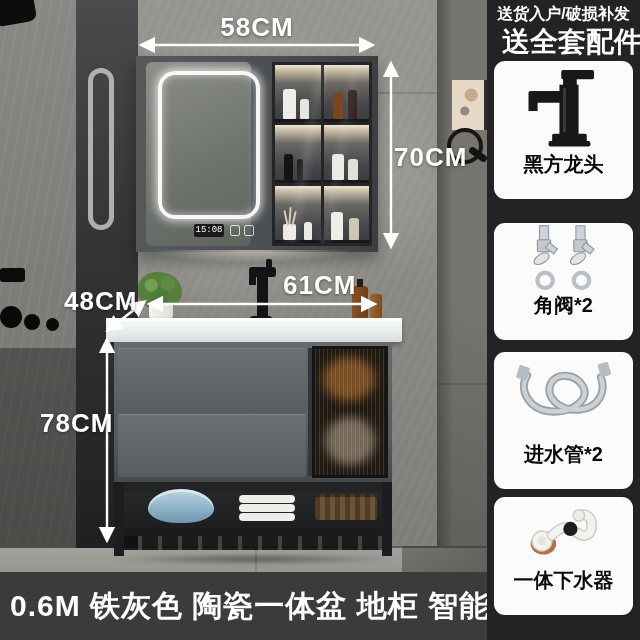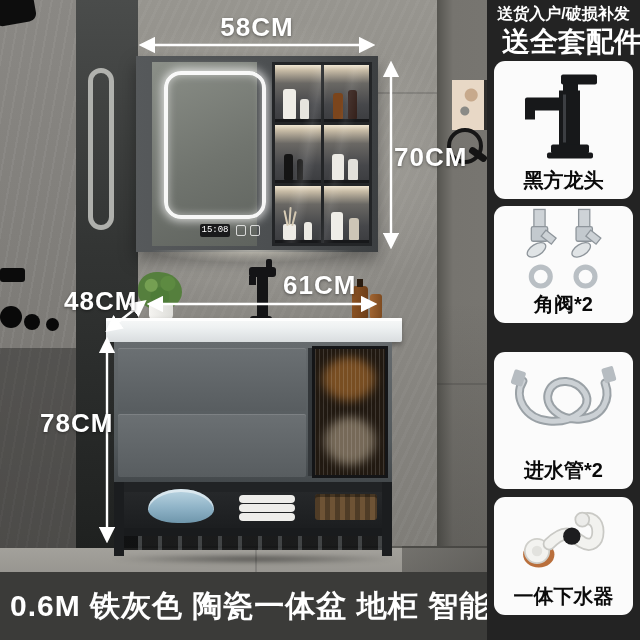--- a/index.html
+++ b/index.html
@@ -53,22 +53,22 @@
     border-right:4px solid #2e2d2b; }
   .towel-ring { position:absolute; left:447px; top:128px; width:36px; height:36px;
     border:4px solid #161616; border-radius:50%; }
   .ring-hook { position:absolute; left:468px; top:151px; width:20px; height:7px;
     background:#141414; border-radius:3px; transform:rotate(35deg); }
 
   
   .mcab { position:absolute; left:136px; top:56px; width:242px; height:196px;
     background:linear-gradient(90deg,#56595b 0,#4c4f51 55%,#3c3f41 100%);
     box-shadow:0 8px 16px rgba(0,0,0,.35); }
-  .mirror { position:absolute; left:16px; top:6px; width:105px; height:184px;
-    background:linear-gradient(155deg,#8b8f88 0,#70746e 55%,#5f635e 100%); }
+  .mirror { position:absolute; left:10px; top:6px; width:105px; height:184px;
+    background:linear-gradient(155deg,#8b8f88 0,#70746e 55%,#5f635e 100%);border-radius:6px; }
   .led { position:absolute; left:12px; top:9px; width:102px; height:148px;
     border:4px solid rgba(255,255,255,.95); border-radius:17px;
     box-shadow:0 0 10px 2px rgba(255,255,255,.75), inset 0 0 9px rgba(255,255,255,.55); }
   .mclock { position:absolute; left:48px; top:162px; width:30px; height:13px;
     background:#191a1b; border-radius:2px; color:#fff; font:9px/13px "Liberation Mono",monospace;
     text-align:center; }
   .touch { position:absolute; top:163px; width:10px; height:11px;
     border:1px solid rgba(255,255,255,.75); border-radius:2px; }
   .t1 { left:84px; } .t2 { left:98px; }
   .shelves { position:absolute; left:136px; top:6px; width:100px; height:184px;
@@ -166,22 +166,22 @@
 
   
   .panel { position:absolute; left:487px; top:0; width:153px; height:640px; z-index:9;
     background:#232323; }
   .promo1 { position:absolute; left:0; top:4px; width:153px; text-align:center;
     color:#fff; font-size:16px; font-weight:bold; }
   .promo2 { position:absolute; left:0; top:23px; width:170px; text-align:center;
     color:#fff; font-size:28px; font-weight:bold; }
   .card { position:absolute; left:7px; width:139px; background:#fbfbfb; border-radius:11px;
     display:flex; flex-direction:column; align-items:center; justify-content:flex-end;
-    padding-bottom:7px; }
-  .c1 { top:61px;  height:138px; } .c2 { top:206px; height:117px; }
+    padding-bottom:23px; }
+  .c1 { top:61px;  height:138px; } .c2 { top:223px; height:117px; }
   .c3 { top:352px; height:137px; } .c4 { top:497px; height:118px; }
   .card svg { flex:1; }
   .card-label { color:#0a0a0a; font-size:20px; font-weight:bold; line-height:24px; }
 </style>
 </head>
 <body>
 
 <div class="stage">
 
   <div class="wall"></div>

